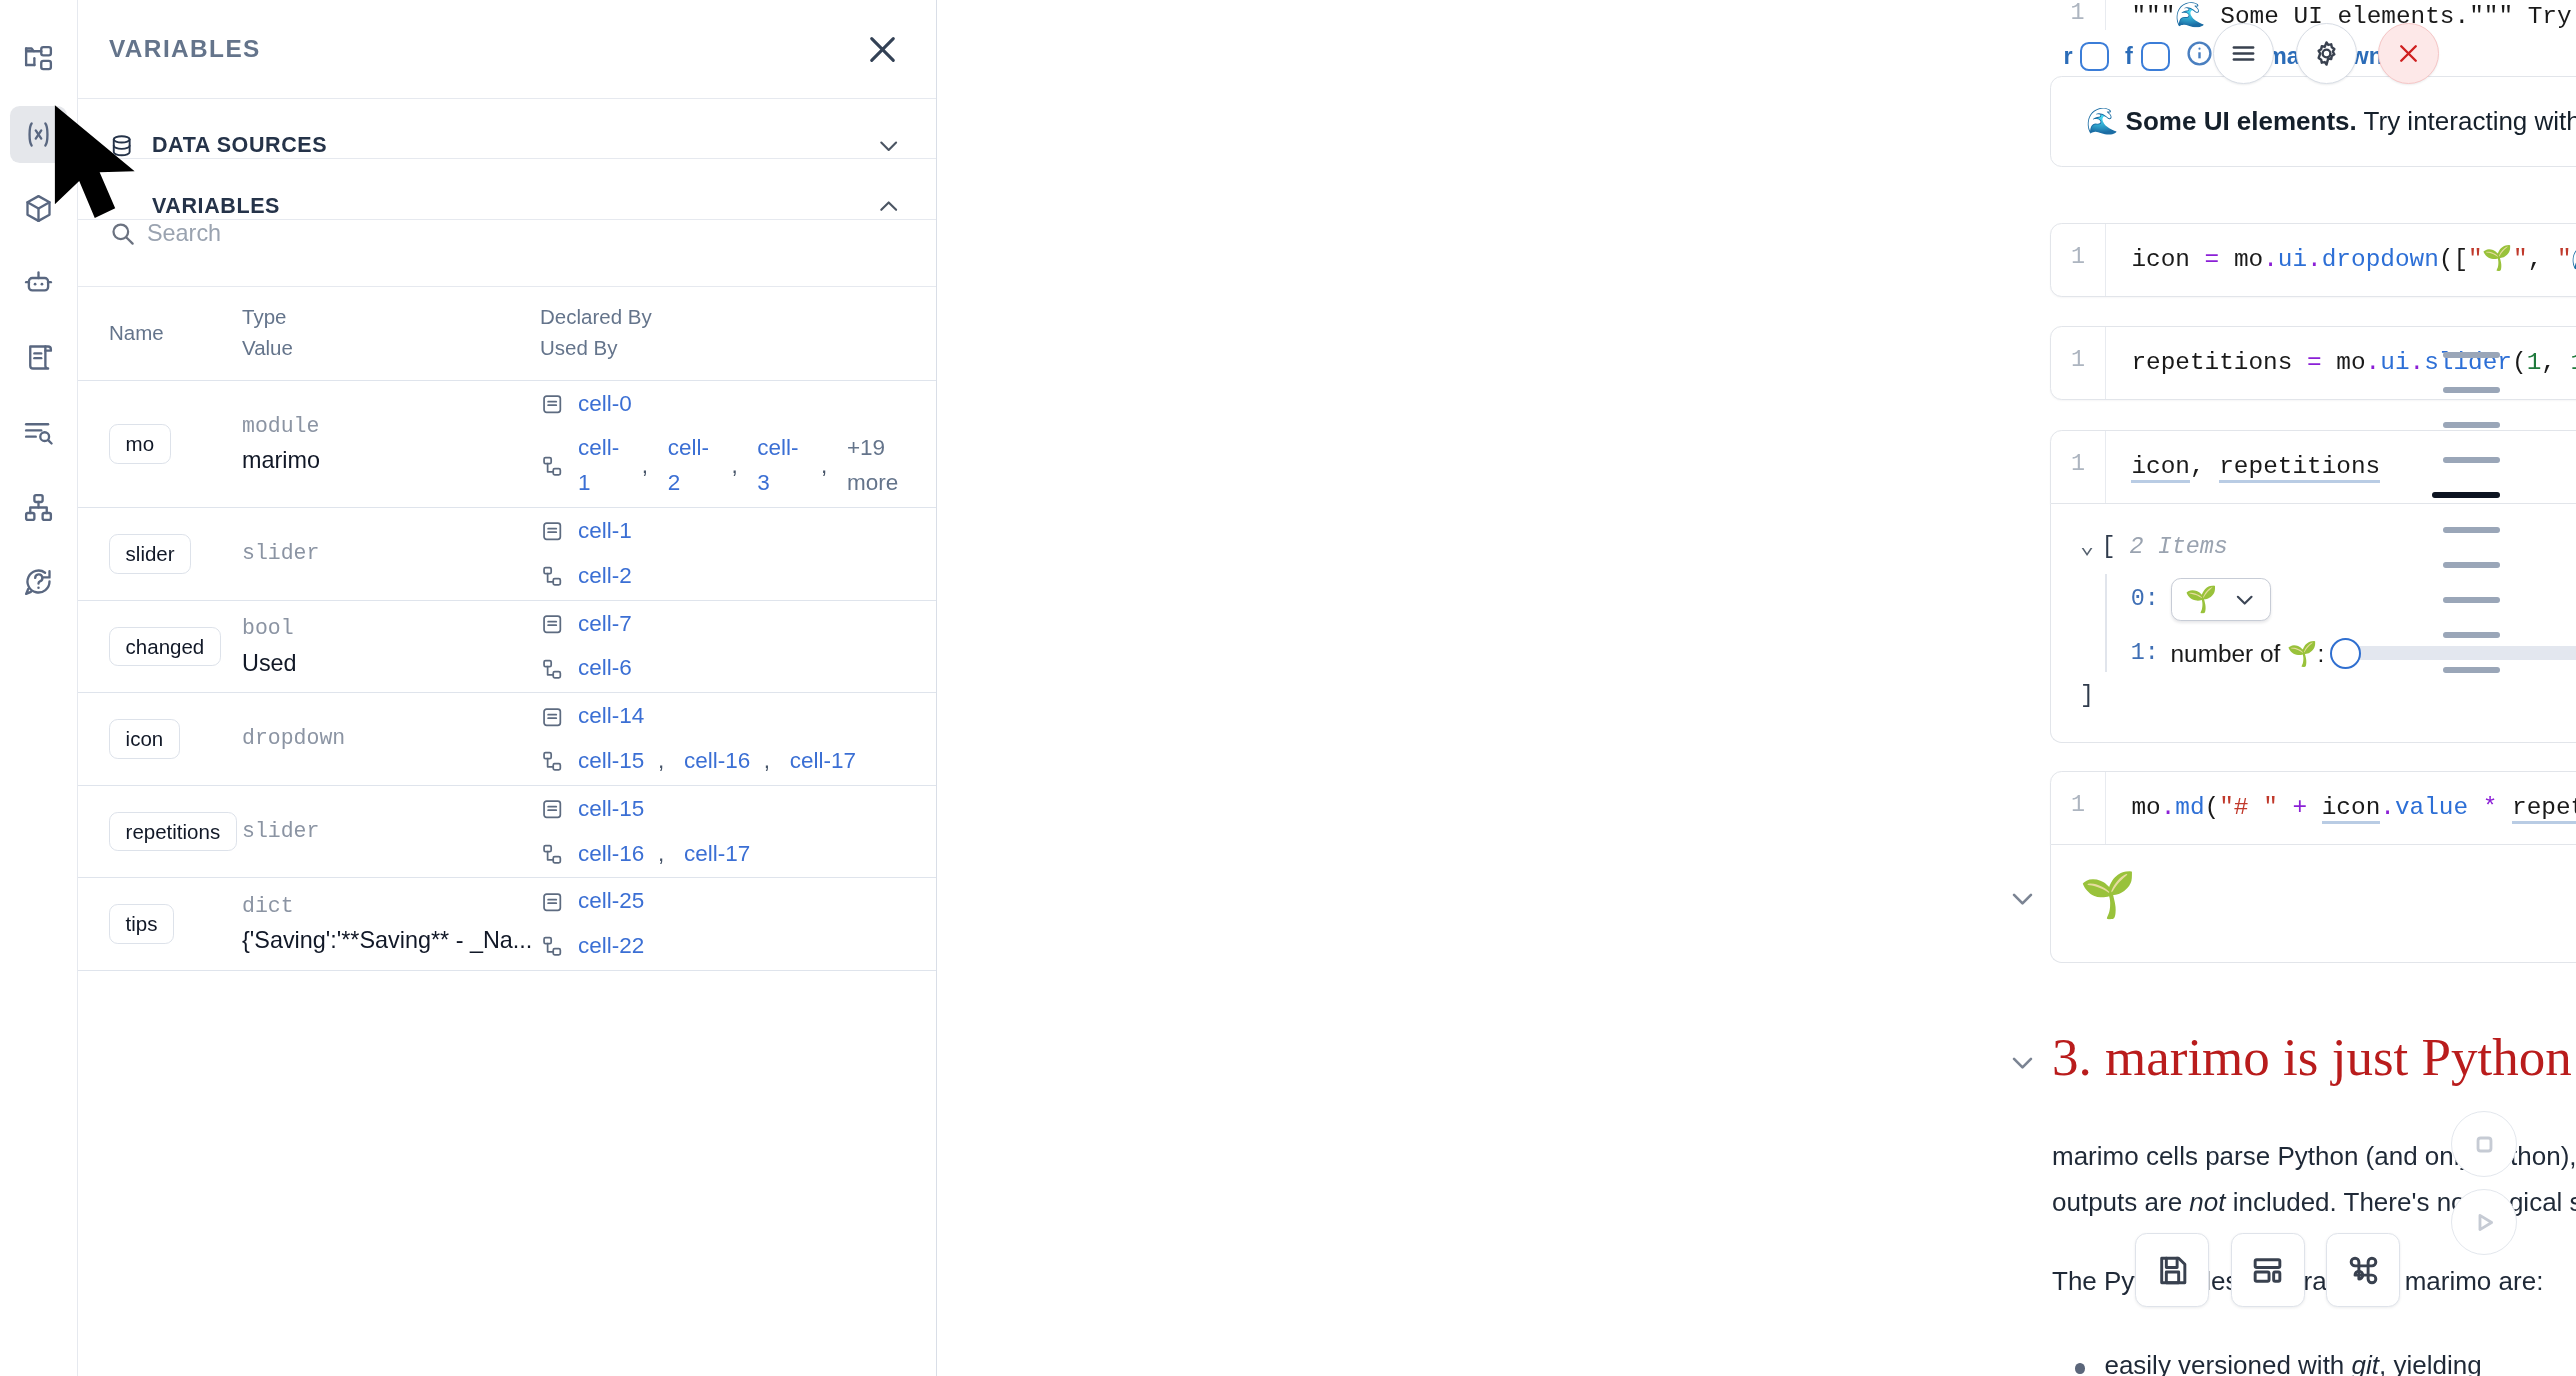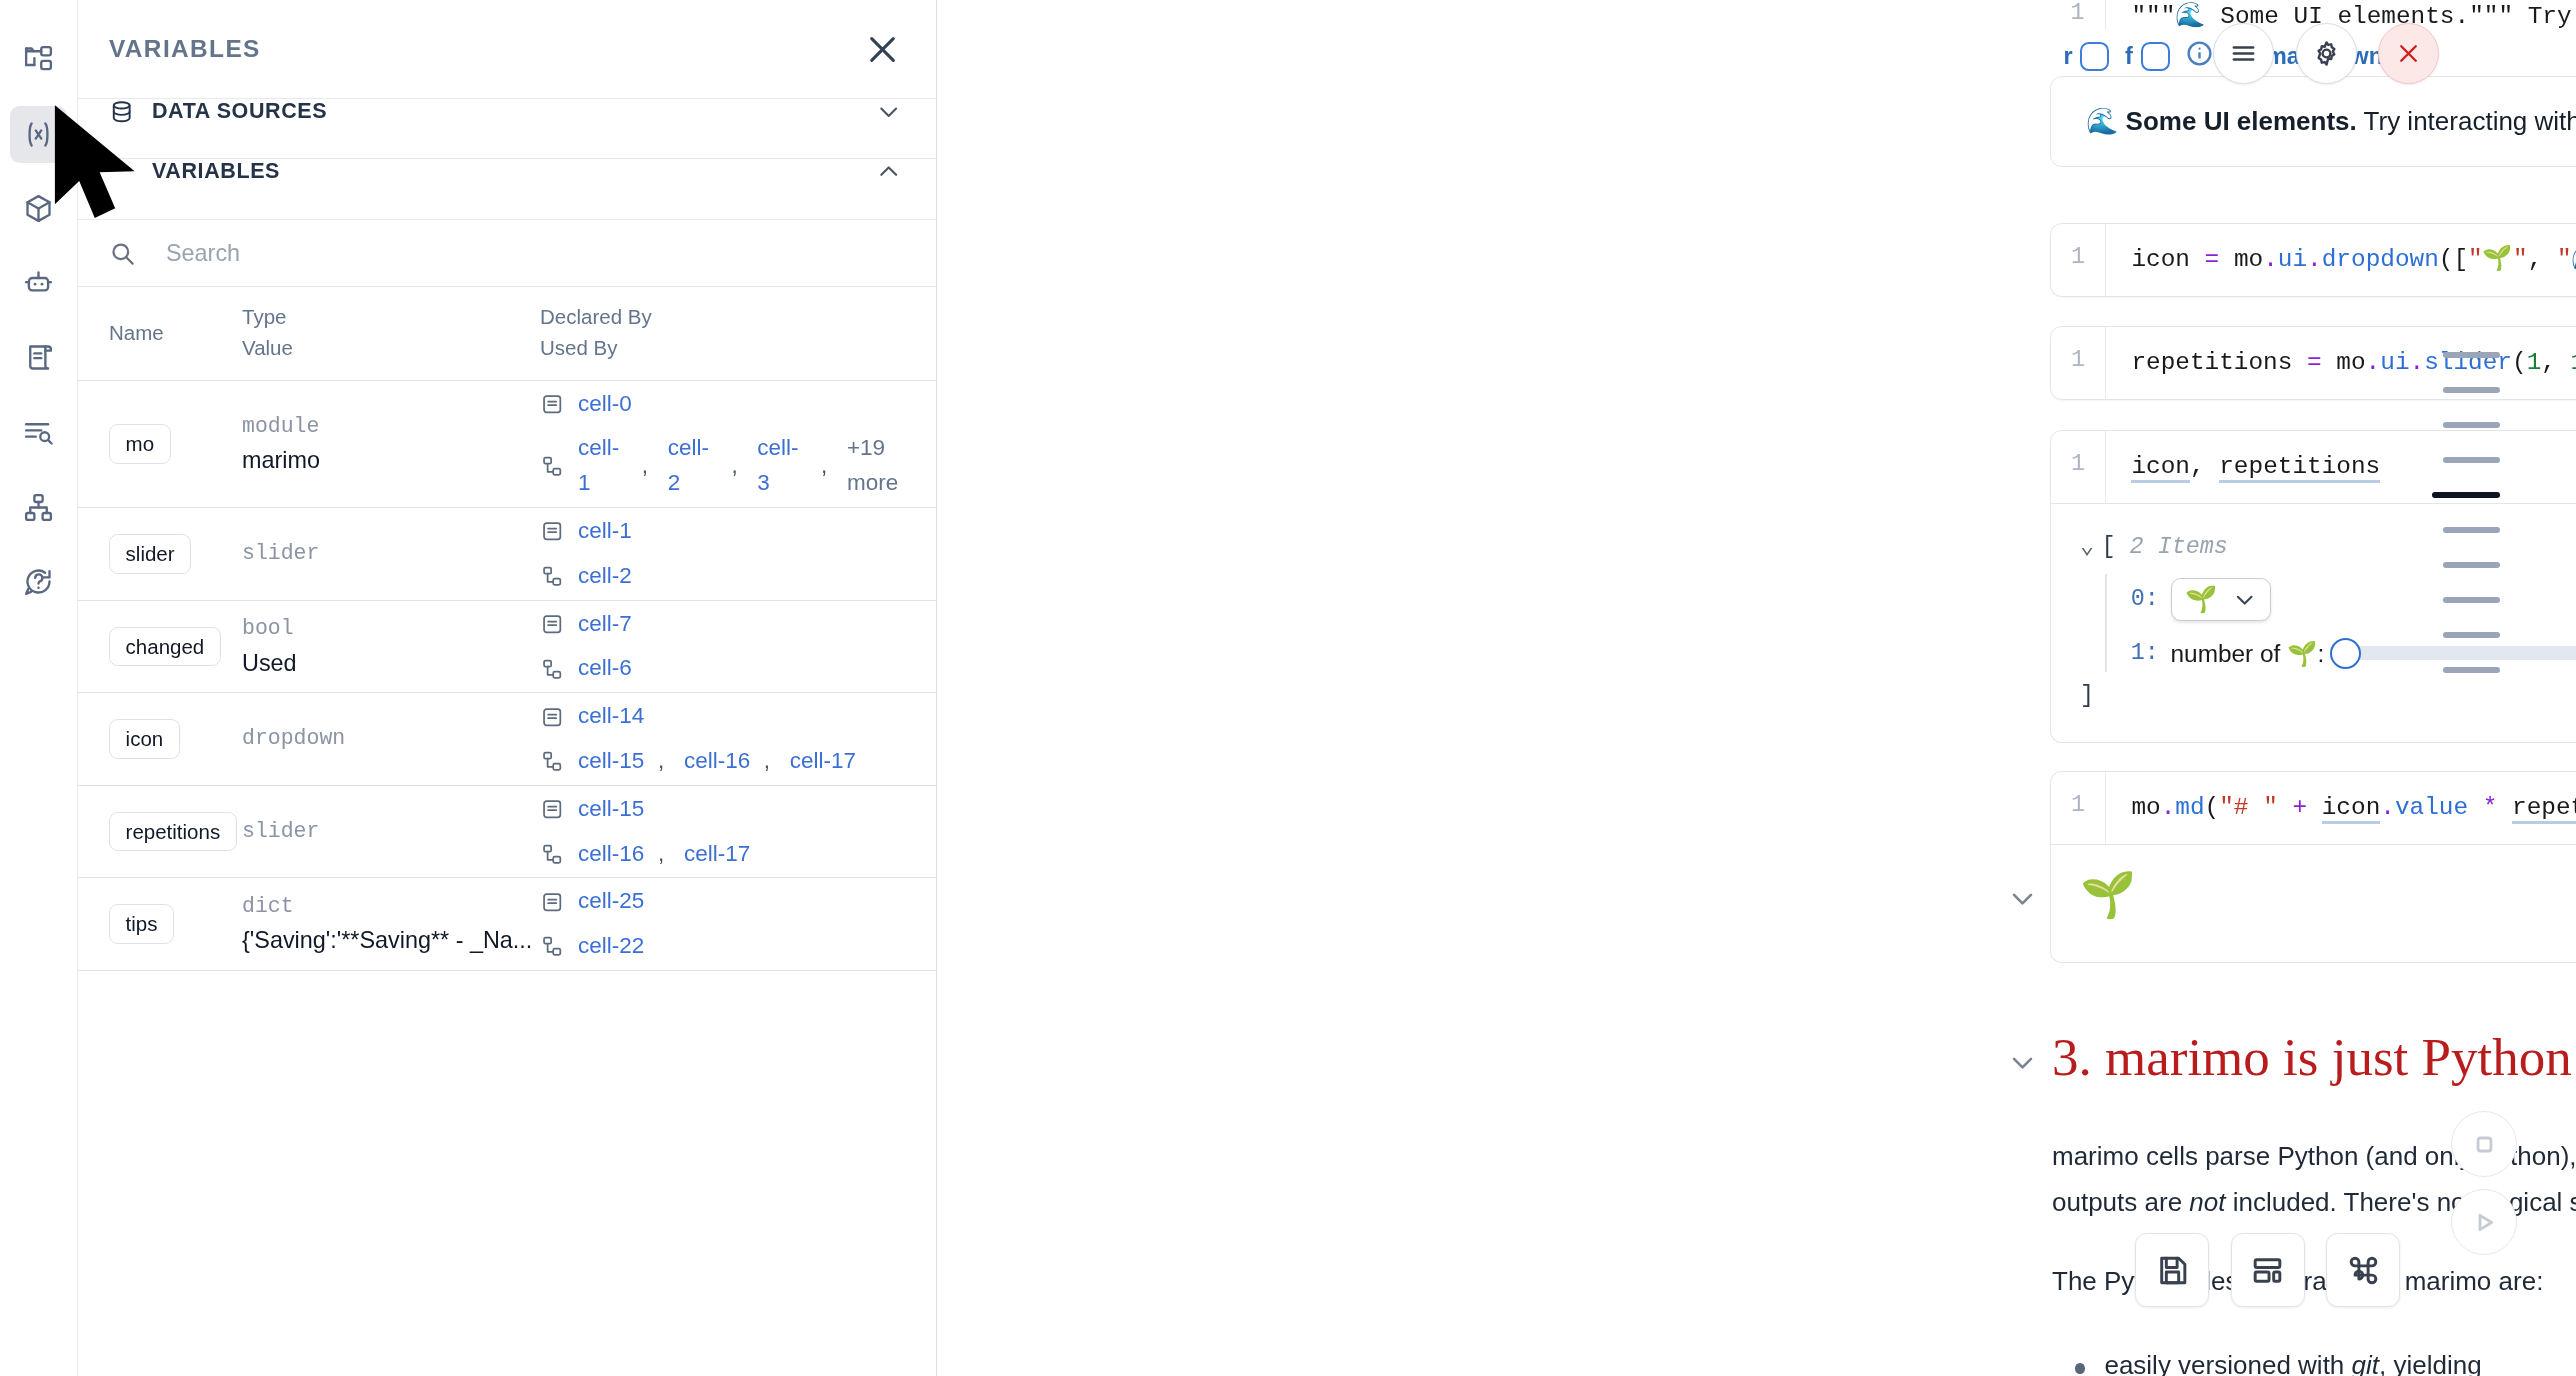--- a/index.html
+++ b/index.html
@@ -42,36 +42,36 @@
   }
   .panel-title {
     font-size: 24.4px; letter-spacing: 1.4px; font-weight: 600;
     color: #64748b;
   }
   .close-x { width: 37px; height: 37px; cursor: pointer; color: #475569; }
   .close-x svg { width: 37px; height: 37px; stroke: #334155; stroke-width: 2; fill: none;
                  stroke-linecap: round; }
 
   .section-head {
-    height: 61px; display: flex; align-items: flex-start; gap: 17.6px;
+    height: 61px; display: flex; align-items: flex-end; gap: 17.6px;
     padding: 0 35px 0 31px; cursor: pointer;
     border-top: 1px solid #e6e9ef; border-bottom: 1px solid #e6e9ef;
     flex: 0 0 61px;
   }
   .section-head .lbl {
     font-size: 21.5px; font-weight: 700; letter-spacing: 0.6px; color: #253349;
     flex: 1;
   }
   .section-head svg.ico { width: 25.4px; height: 25.4px; stroke: #253349; stroke-width: 1.8;
                           fill: none; stroke-linecap: round; stroke-linejoin: round; }
   .section-head svg.chev { width: 25.4px; height: 25.4px; stroke: #4b5563; stroke-width: 2;
                            fill: none; stroke-linecap: round; stroke-linejoin: round; }
 
   .search-row {
-    height: 66px; display: flex; align-items: center; gap: 30px;
+    height: 66px; display: flex; align-items: flex-start; gap: 11px;
     padding: 0 31px; flex: 0 0 66px;
   }
   .search-row svg { width: 27px; height: 27px; stroke: #6b7280; stroke-width: 2;
                     fill: none; stroke-linecap: round; }
   .search-input {
     border: none; outline: none; font-size: 23.4px; color: #1f2937;
     font-family: "Liberation Sans", sans-serif; background: transparent; flex: 1;
   }
   .search-input::placeholder { color: #9aa3b0; }
 

